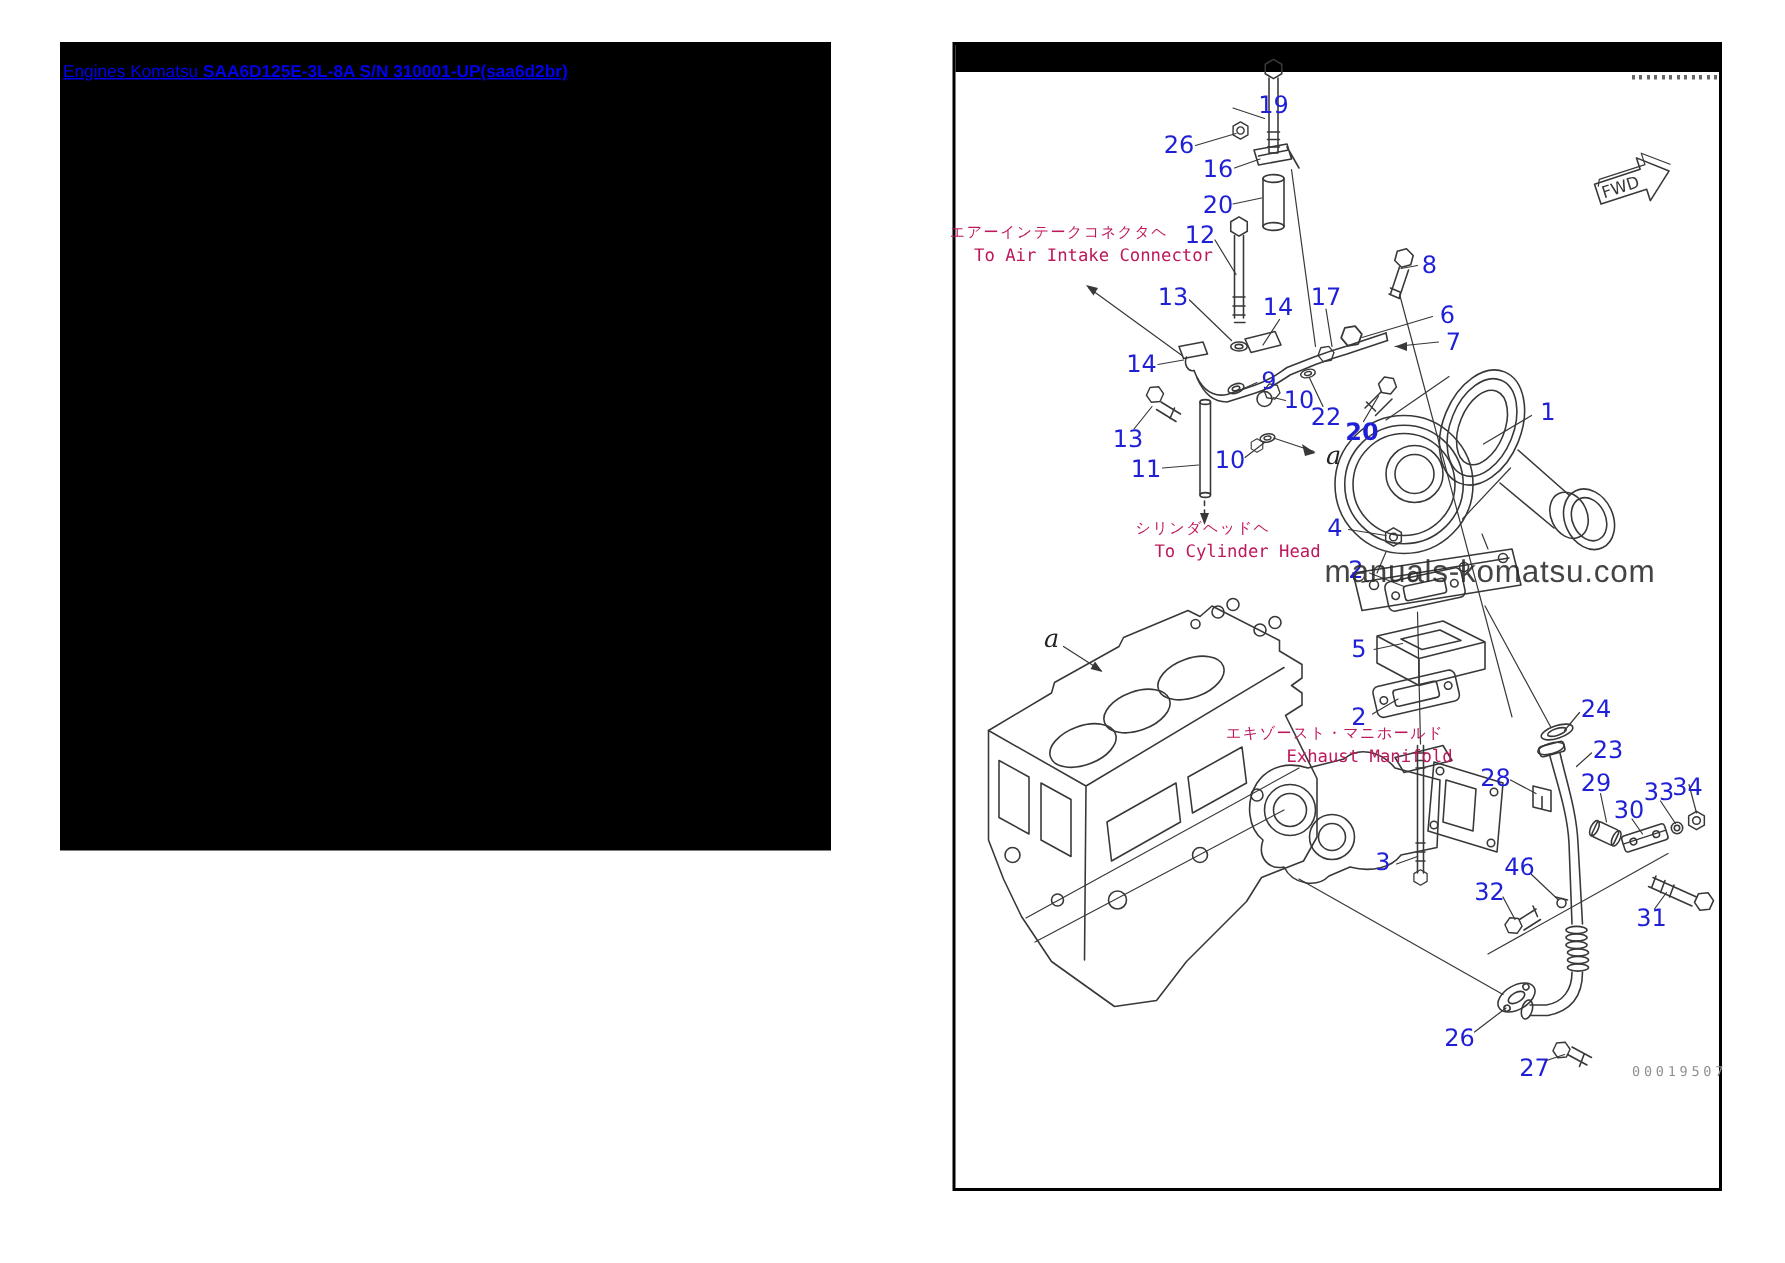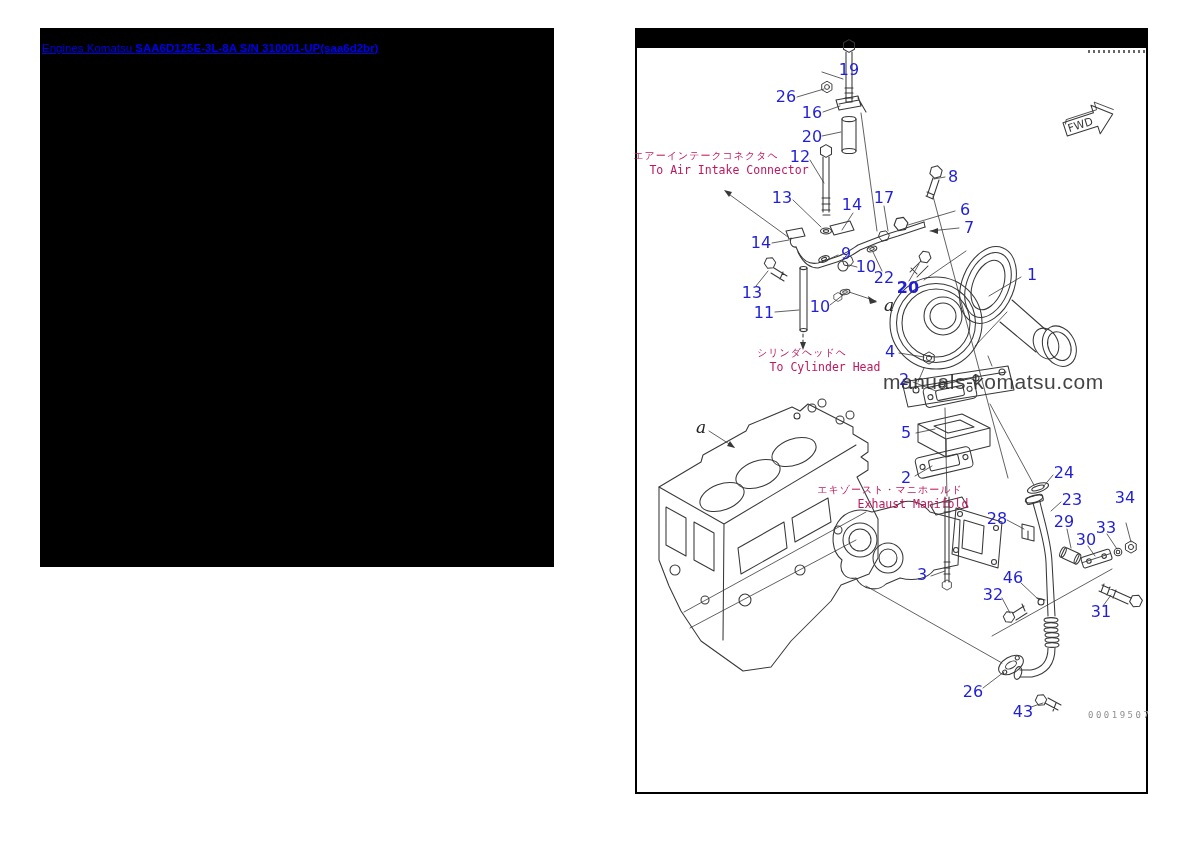--- a/index.html
+++ b/index.html
@@ -325,28 +325,28 @@
       <div class="callout" style="left: 890px; top: 352px;">4</div>
       <div class="callout" style="left: 904px; top: 380px;">2</div>
       <div class="callout" style="left: 906px; top: 433px;">5</div>
       <div class="callout" style="left: 906px; top: 478px;">2</div>
       <div class="callout ink" style="left: 701px; top: 427px;">a</div>
       <div class="callout" style="left: 1064px; top: 473px;">24</div>
       <div class="callout" style="left: 1072px; top: 500px;">23</div>
       <div class="callout" style="left: 997px; top: 519px;">28</div>
       <div class="callout" style="left: 1064px; top: 522px;">29</div>
       <div class="callout" style="left: 1106px; top: 528px;">33</div>
-      <div class="callout" style="left: 1125px; top: 498px;">34</div>
+      <div class="callout" style="left: 1125px; top: 525px;">34</div>
       <div class="callout" style="left: 1086px; top: 540px; text-align: right;">30</div>
       <div class="callout" style="left: 922px; top: 575px;">3</div>
       <div class="callout" style="left: 1013px; top: 578px;">46</div>
       <div class="callout" style="left: 993px; top: 595px;">32</div>
       <div class="callout" style="left: 1101px; top: 612px;">31</div>
       <div class="callout" style="left: 973px; top: 692px;">26</div>
-      <div class="callout" style="left: 1023px; top: 712px;">43</div>
+      <div class="callout" style="left: 1023px; top: 712px;">27</div>
     </div>
   <div id="label-layer">
       <div class="lbl" style="left: 706px; top: 150px;">
         <div class="jp">エアーインテークコネクタヘ</div>
         <div class="en">To Air Intake Connector</div>
       </div>
       <div class="lbl" style="left: 802px; top: 347px;">
         <div class="jp">シリンダヘッドヘ</div>
         <div class="en">To Cylinder Head</div>
       </div>

